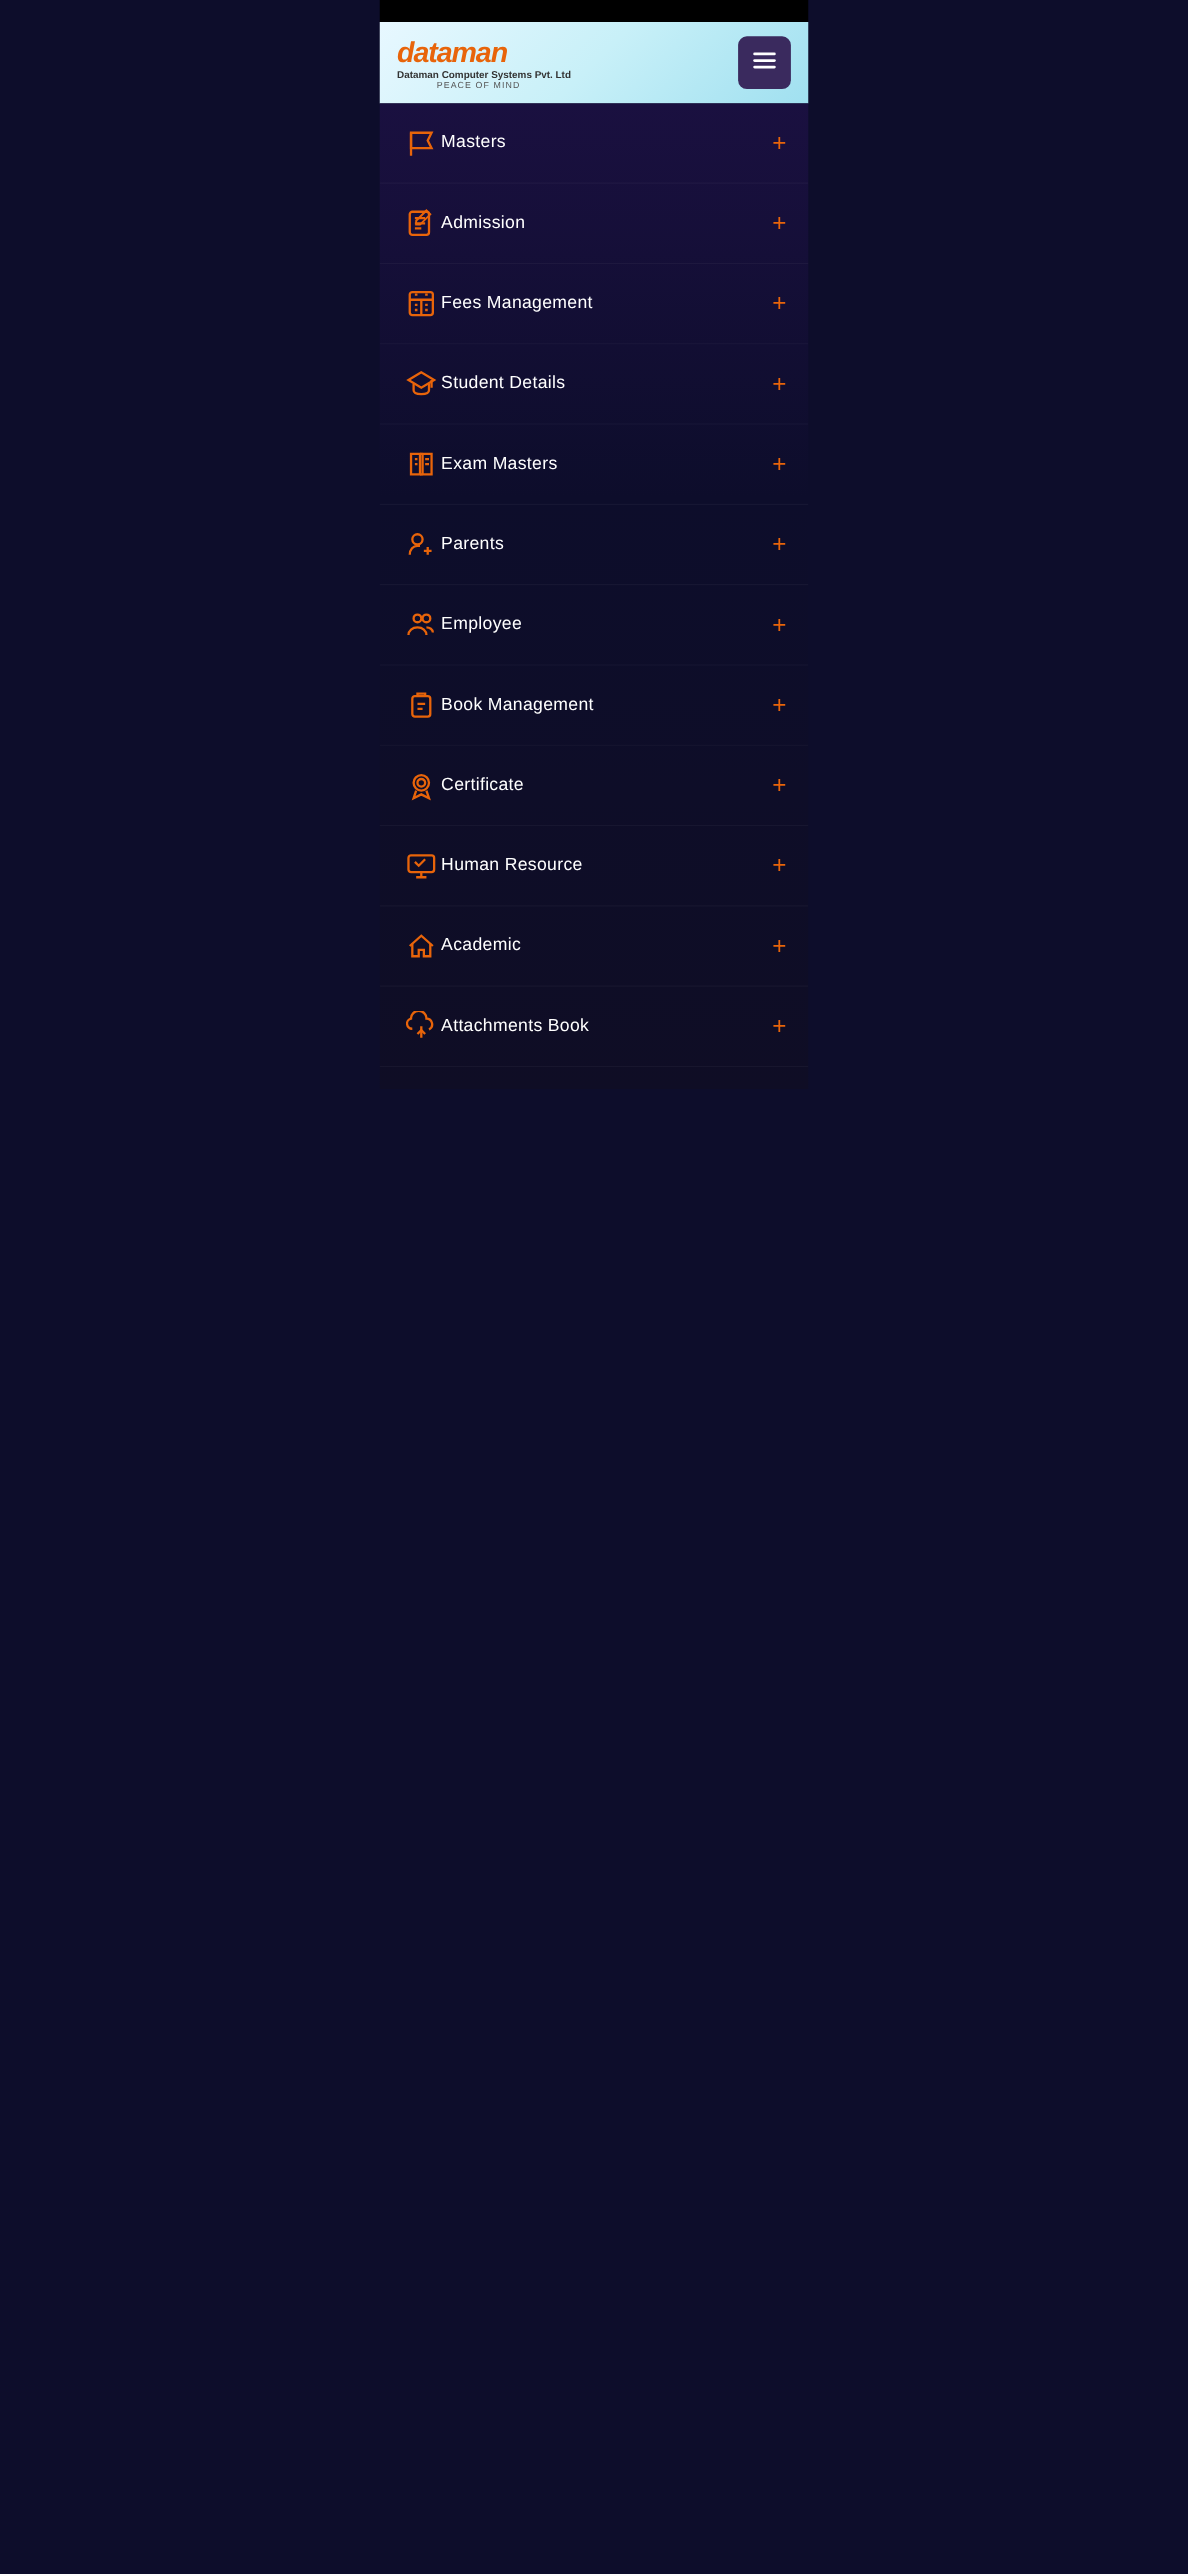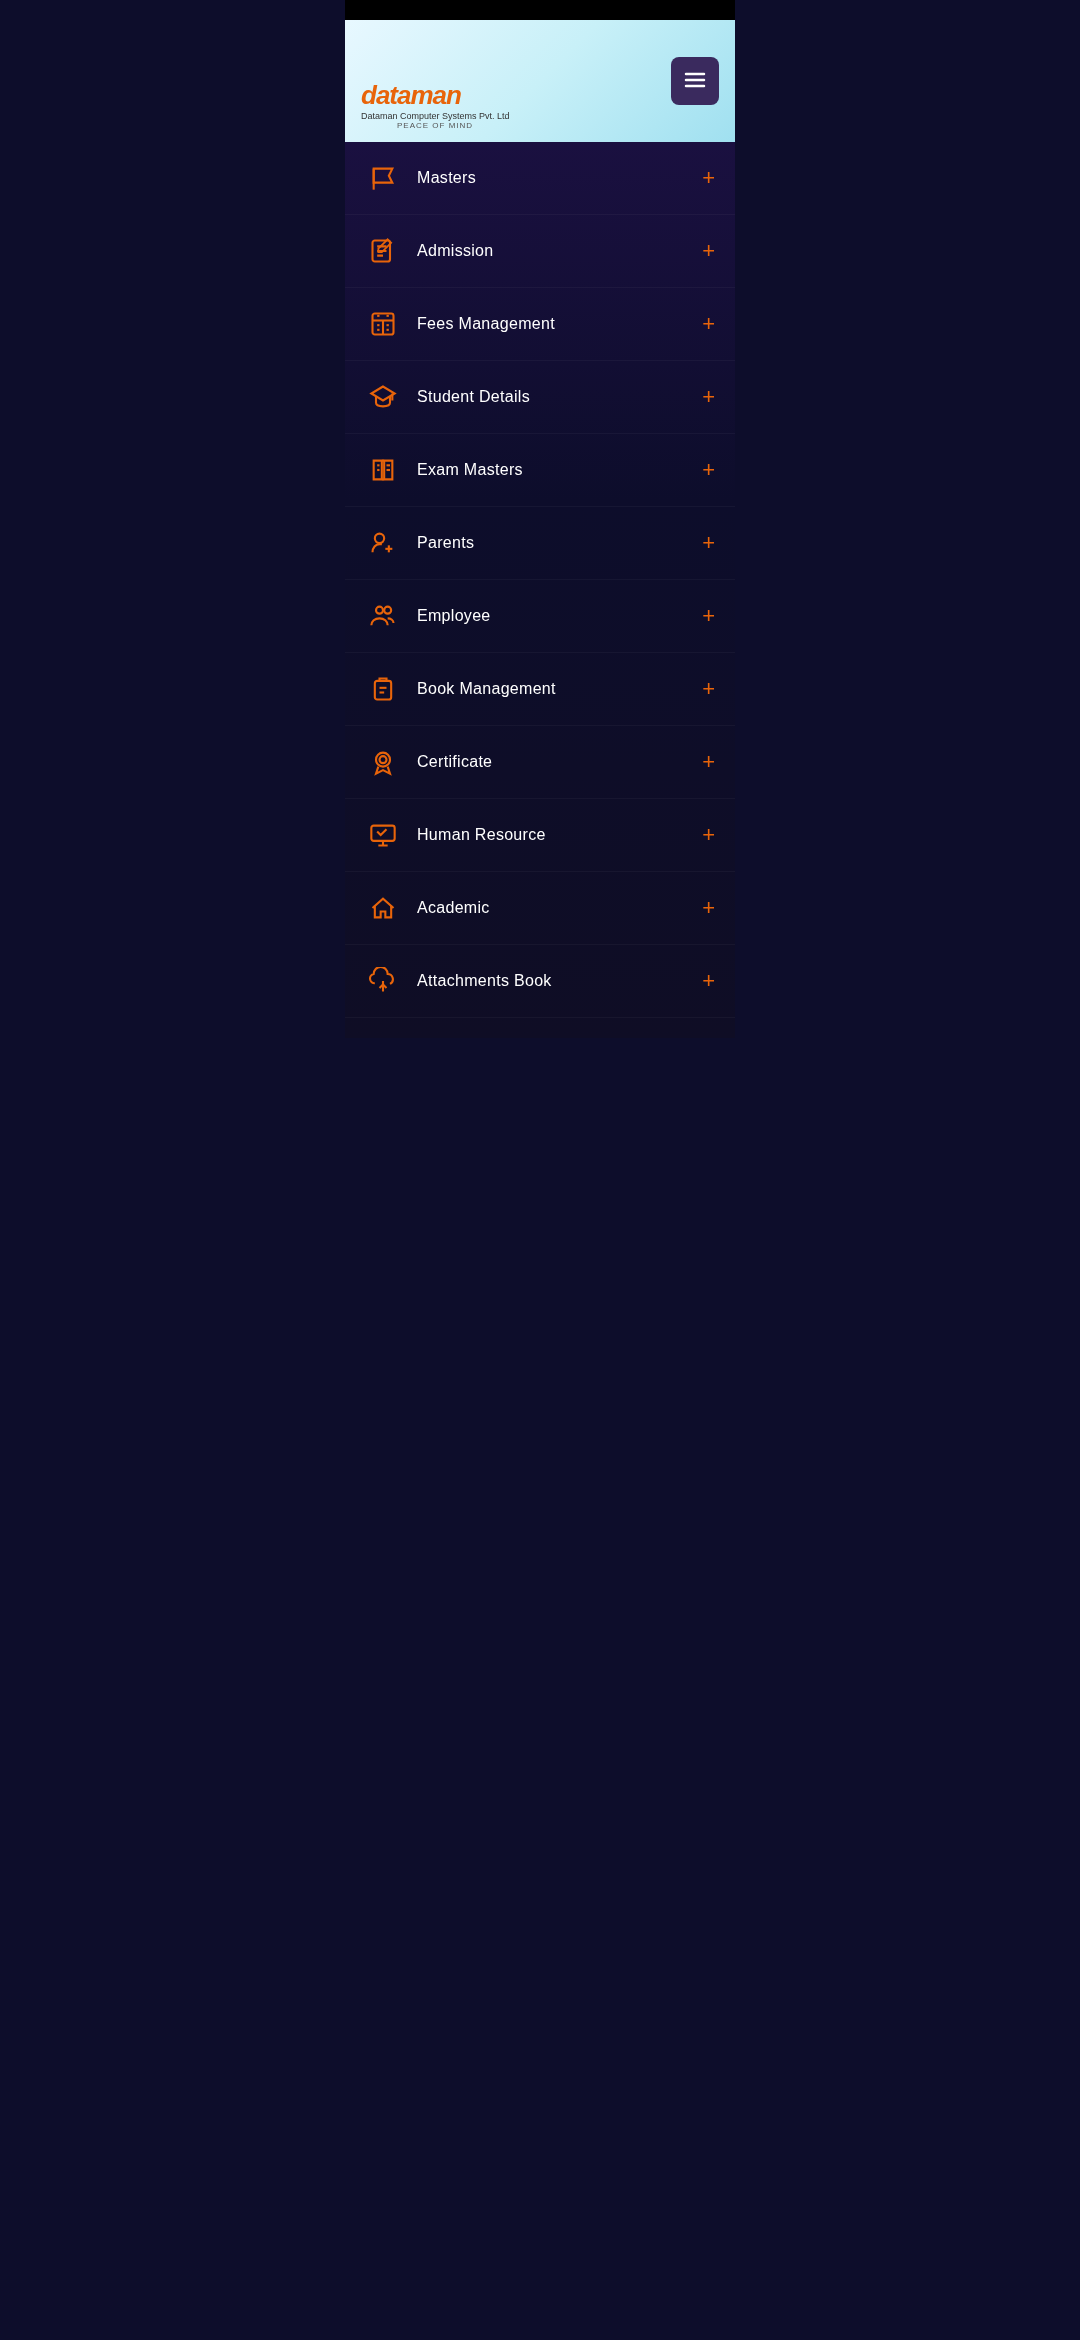--- a/index.html
+++ b/index.html
@@ -28,35 +28,34 @@
       padding: 12px 16px;
       display: flex;
       align-items: center;
       justify-content: space-between;
       min-height: 70px;
     }
 
     .logo-container {
       display: flex;
       flex-direction: column;
-      margin-top: 48px;
     }
 
     .logo-text {
       font-size: 26px;
       font-weight: bold;
       color: #e8640a;
       letter-spacing: -1px;
       font-style: italic;
     }
 
     .logo-subtitle {
       font-size: 9px;
       color: #333;
-      font-weight: 400;
+      font-weight: 700;
     }
 
     .logo-tagline {
       font-size: 8px;
       color: #555;
       letter-spacing: 1px;
       padding-left: 36px;
     }
 
     .menu-button {
@@ -95,21 +94,20 @@
       align-items: center;
       justify-content: space-between;
       padding: 18px 20px;
       cursor: pointer;
       border-bottom: 1px solid rgba(255,255,255,0.04);
     }
 
     .nav-left {
       display: flex;
       align-items: center;
-      gap: 16px;
     }
 
     .nav-icon {
       width: 36px;
       height: 36px;
       display: flex;
       align-items: center;
       justify-content: center;
       color: #e8640a;
       font-size: 22px;

